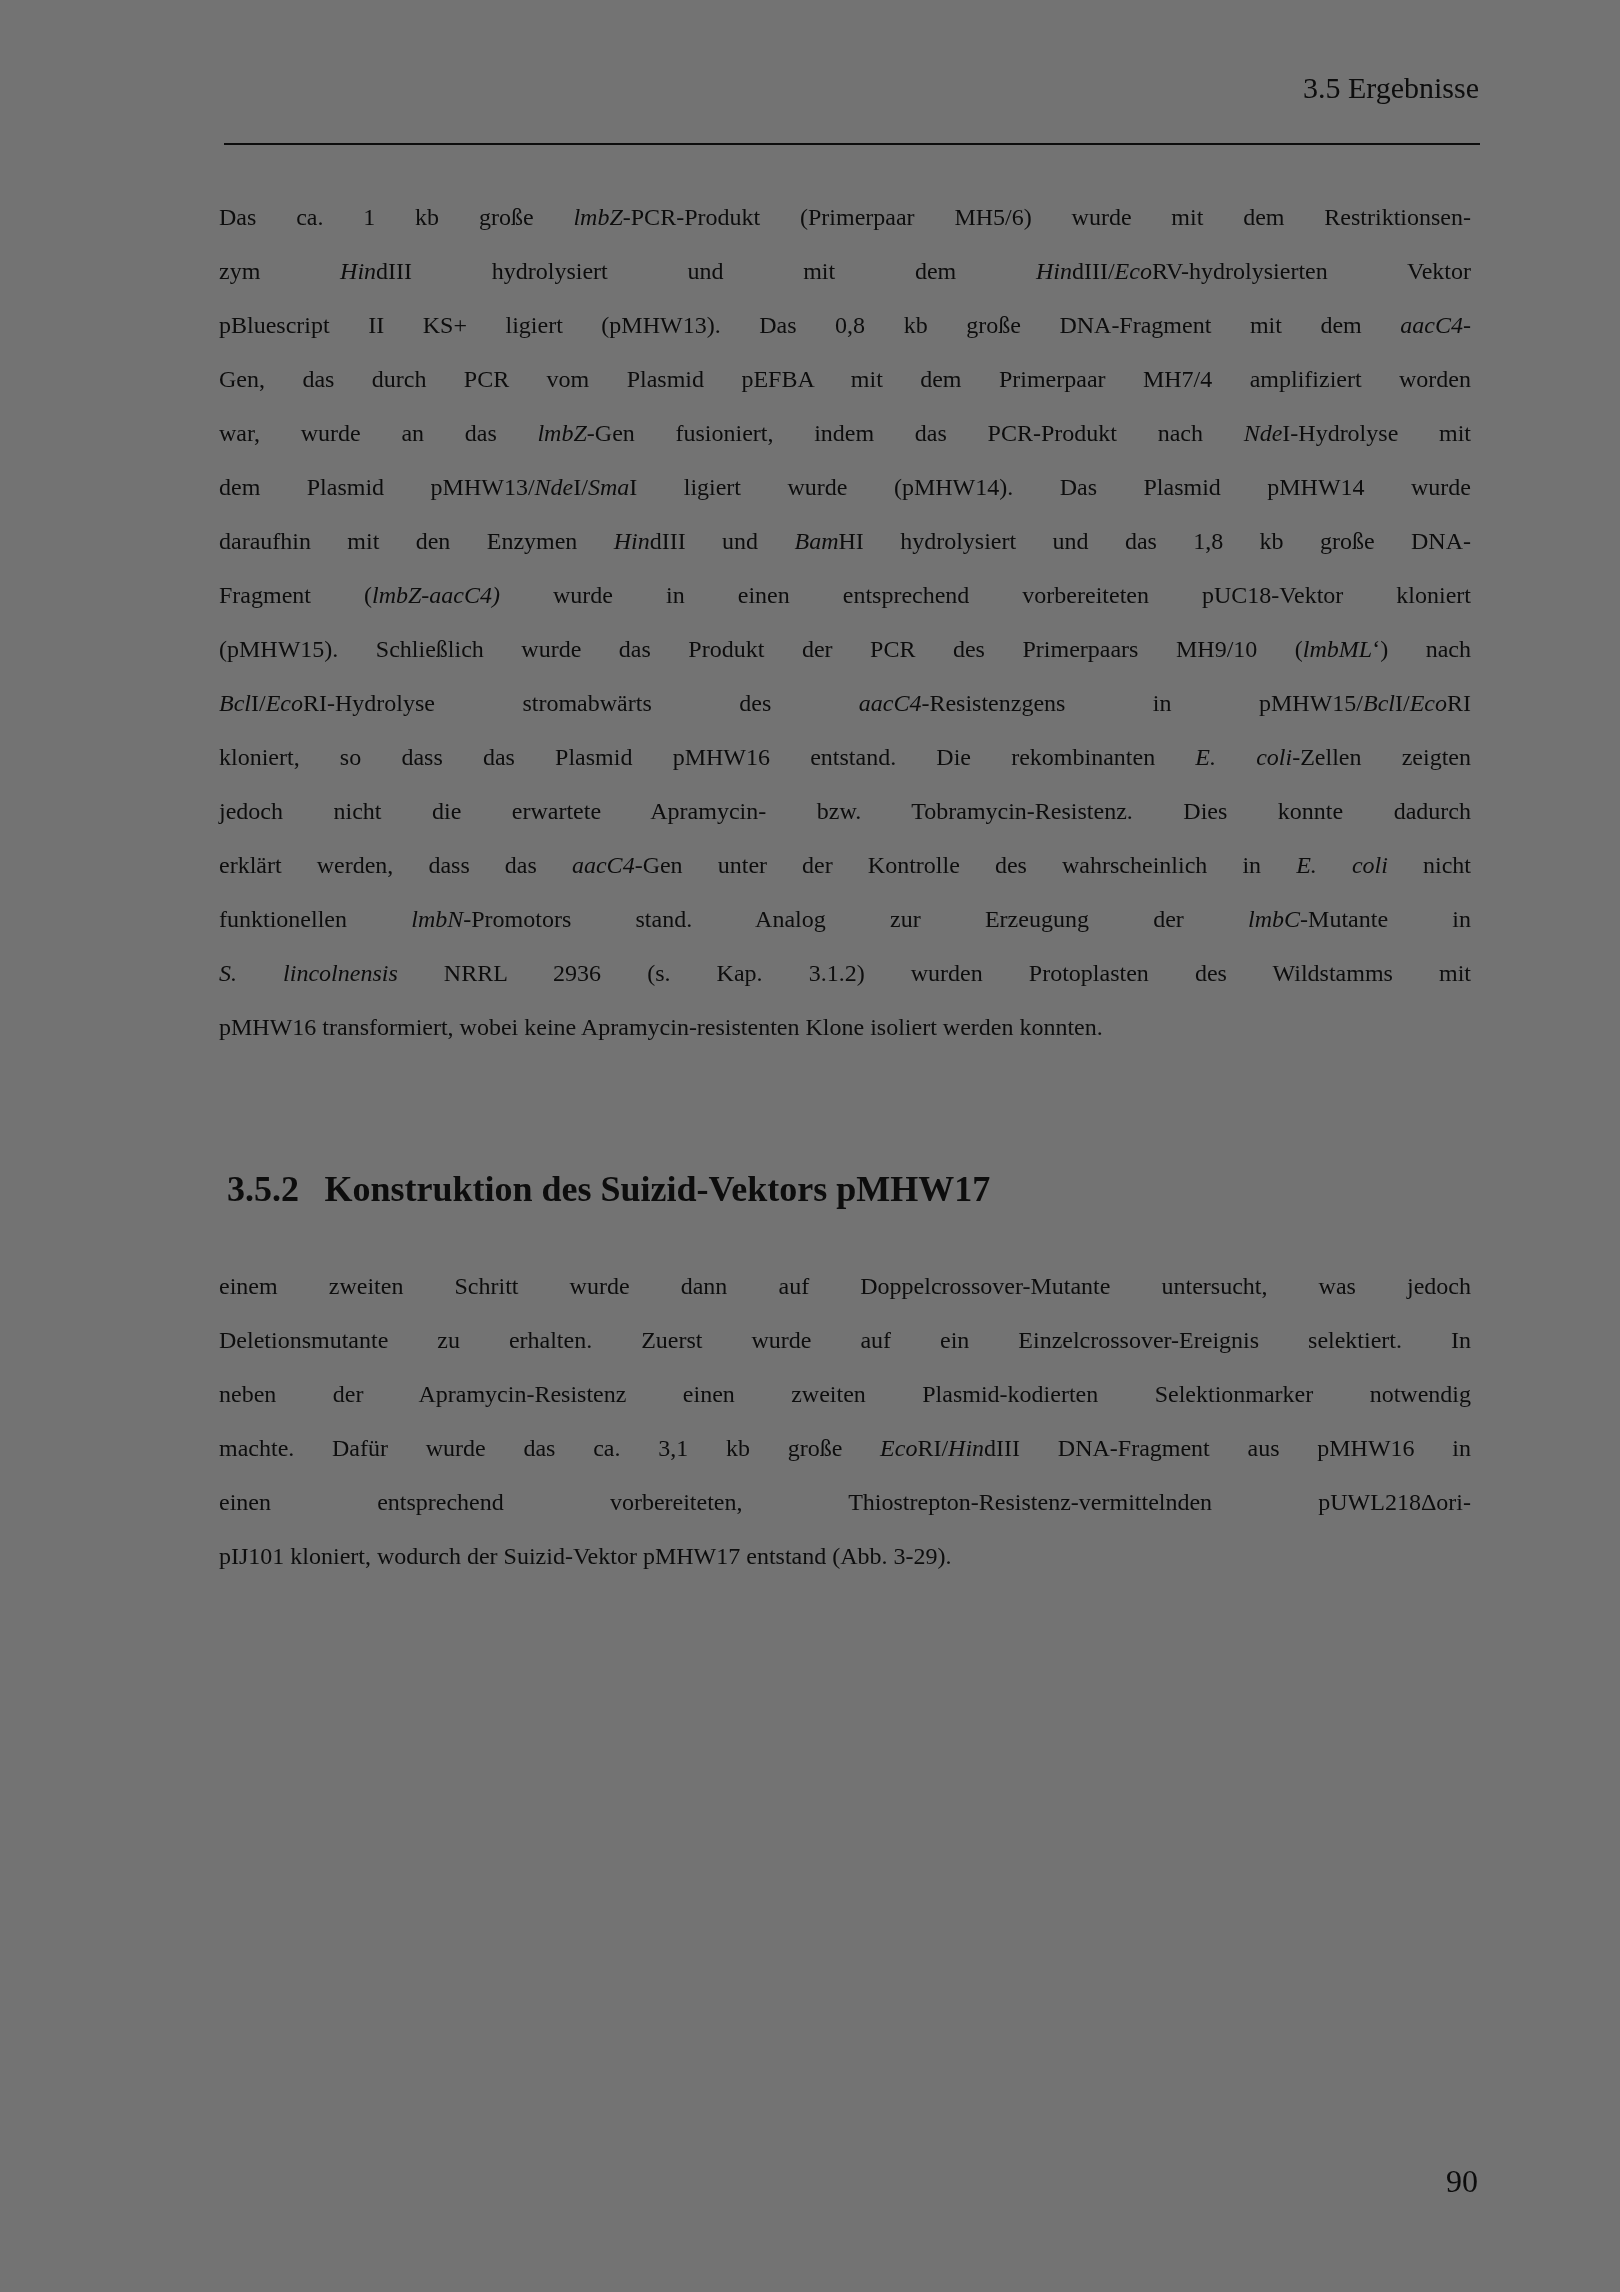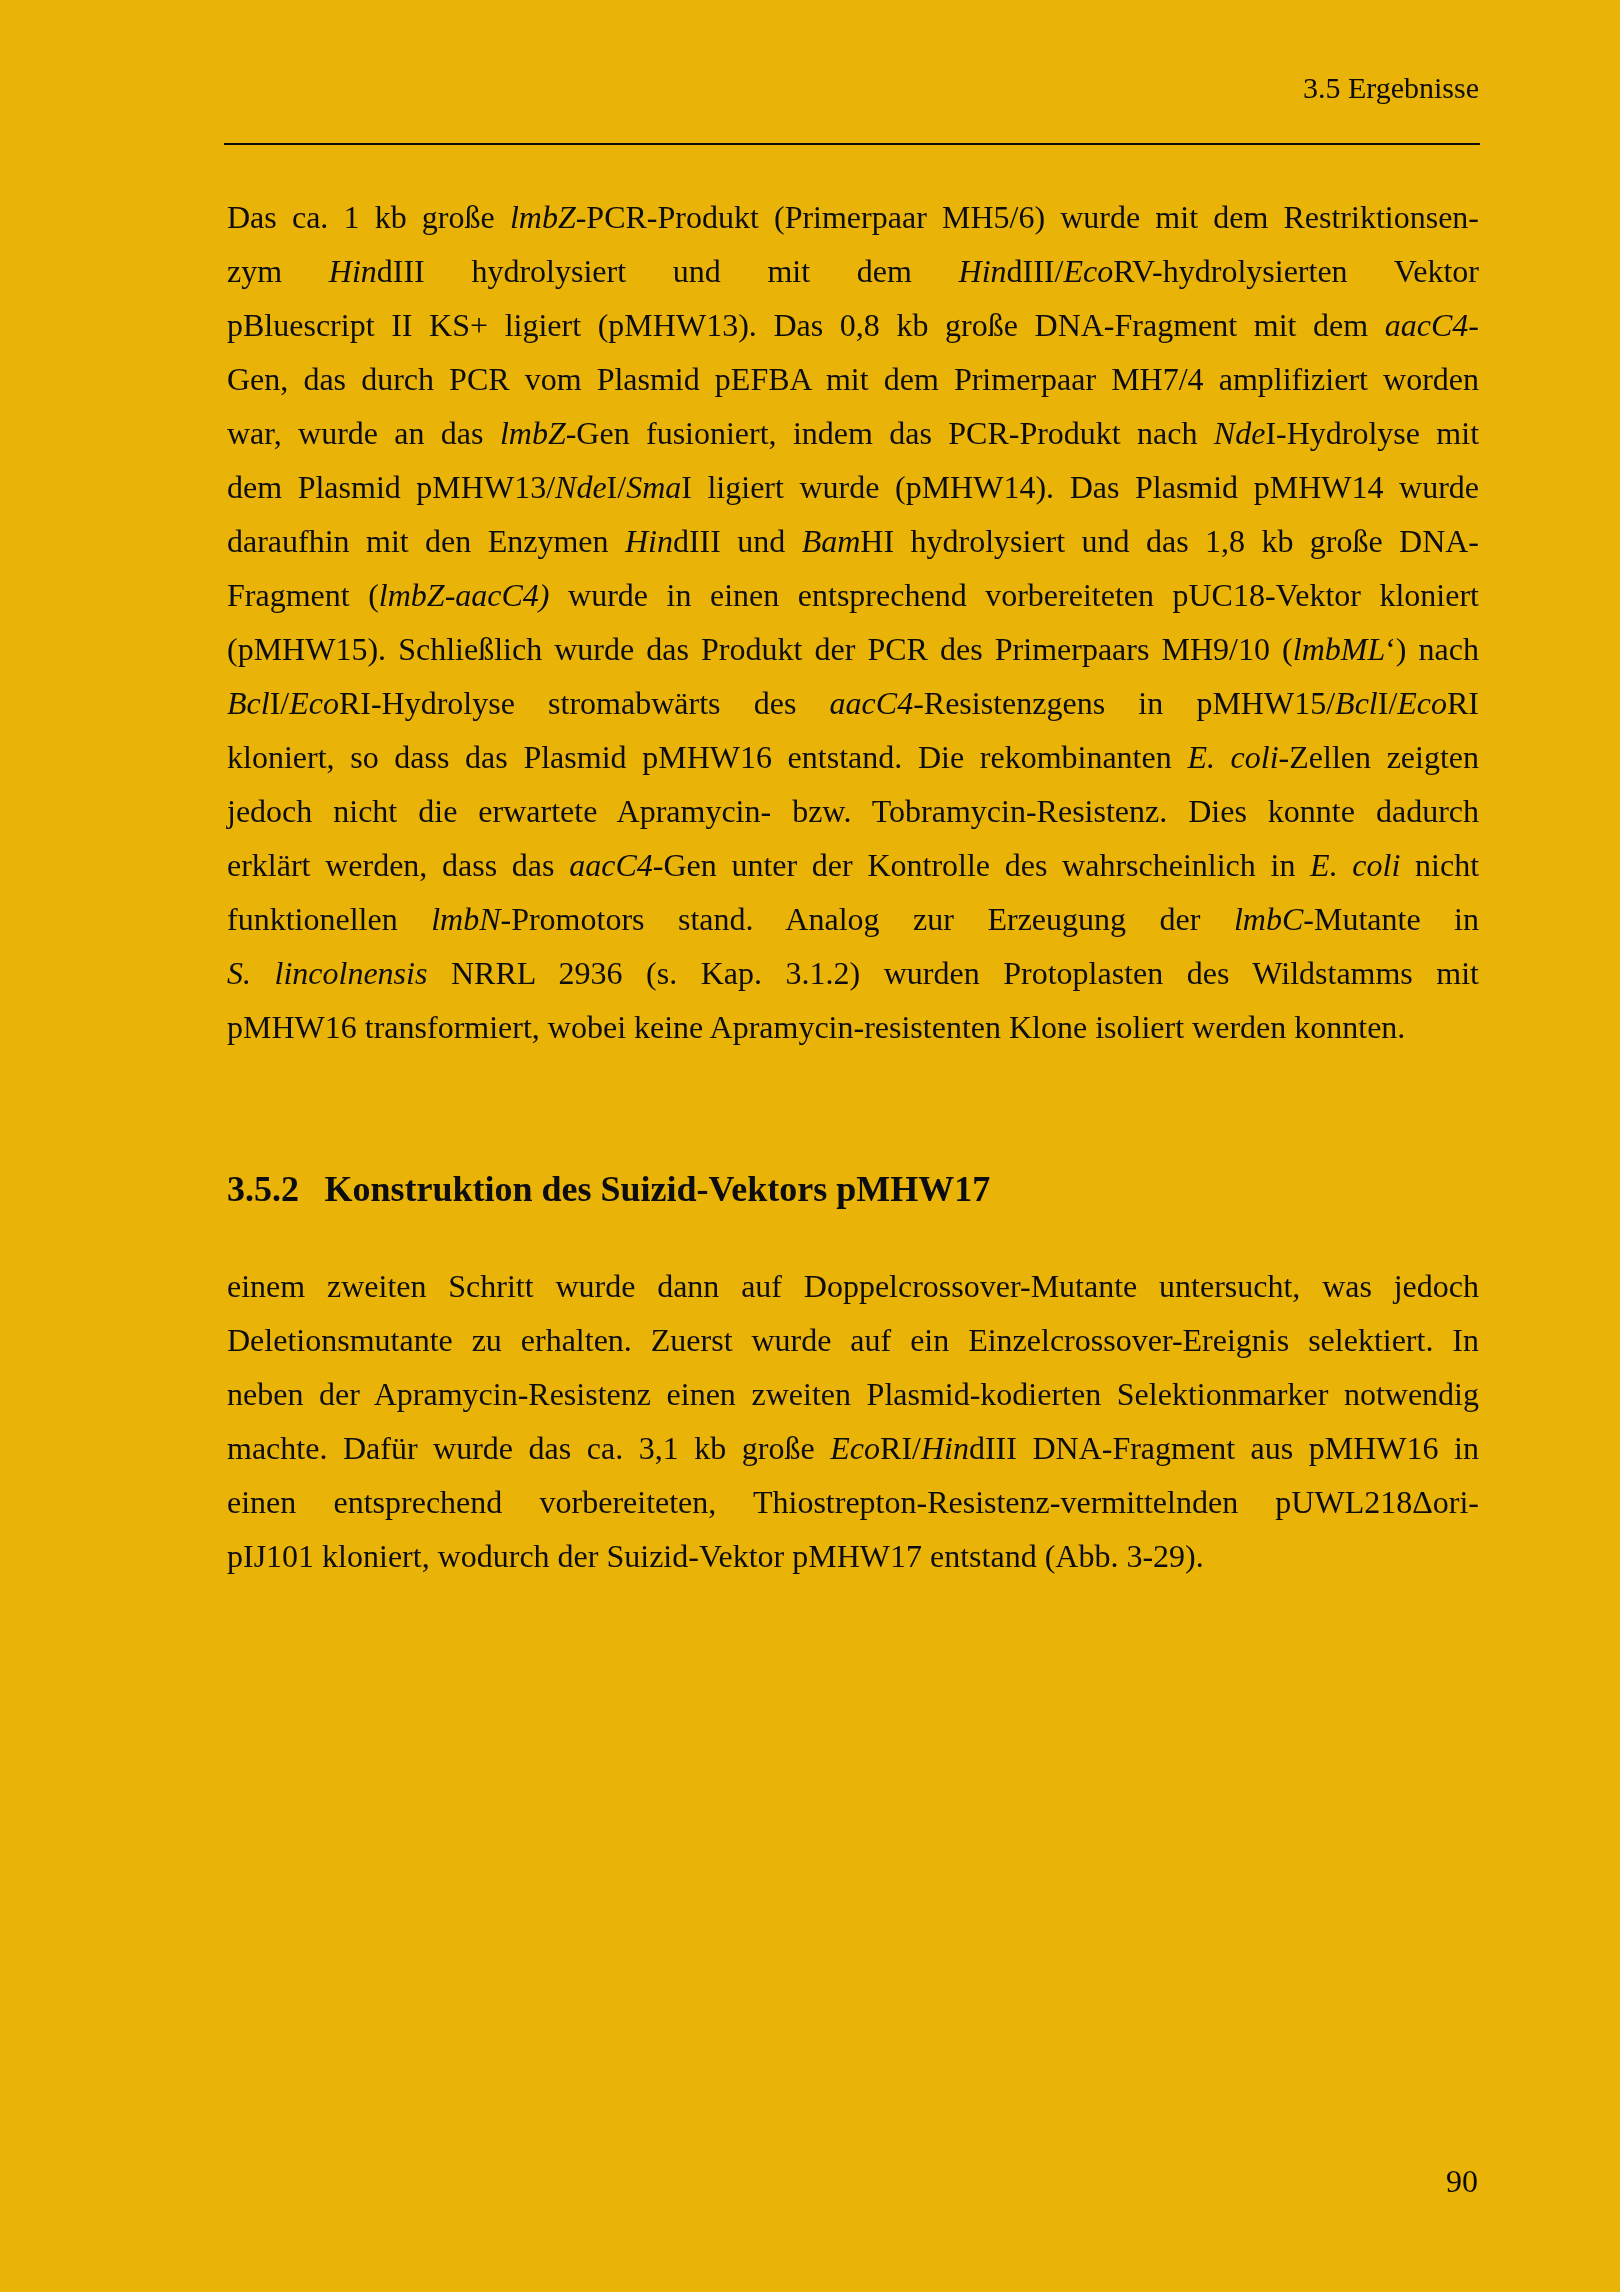--- a/index.html
+++ b/index.html
@@ -5,21 +5,21 @@
   html, body {
     margin: 0;
     padding: 0;
     background: #d9d9d9;
   }
   .page {
     position: relative;
     width: 1620px;
     height: 2293px;
     margin: 0 auto;
-    background: #eab308;
+    background: #737373;
     font-family: "Liberation Serif", serif;
     color: #0d0d0d;
     overflow: hidden;
   }
   .header-area {
     position: absolute;
     left: 227px;
     top: 71px;
     width: 1252px;
     text-align: right;
@@ -30,23 +30,23 @@
     position: absolute;
     left: 224px;
     top: 143px;
     width: 1256px;
     border: none;
     border-top: 2.9px solid #0d0d0d;
     margin: 0;
   }
   .body-paragraph {
     position: absolute;
-    left: 227px;
+    left: 219px;
     width: 1252px;
-    font-size: 32px;
+    font-size: 24px;
   }
   .para-1 { top: 190px; }
   .para-2 { top: 1259px; }
   .line {
     line-height: 54px;
     text-align: justify;
     text-align-last: justify;
     white-space: normal;
   }
   .line.last {

